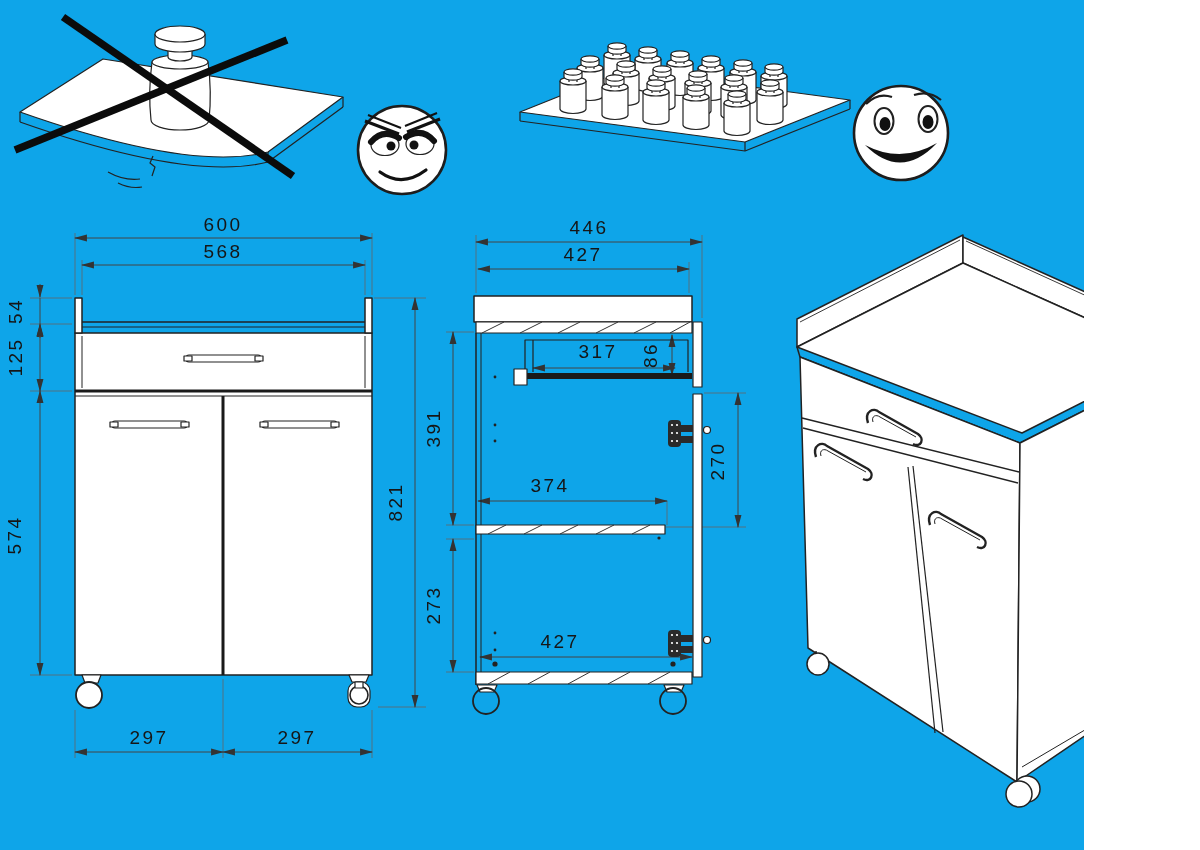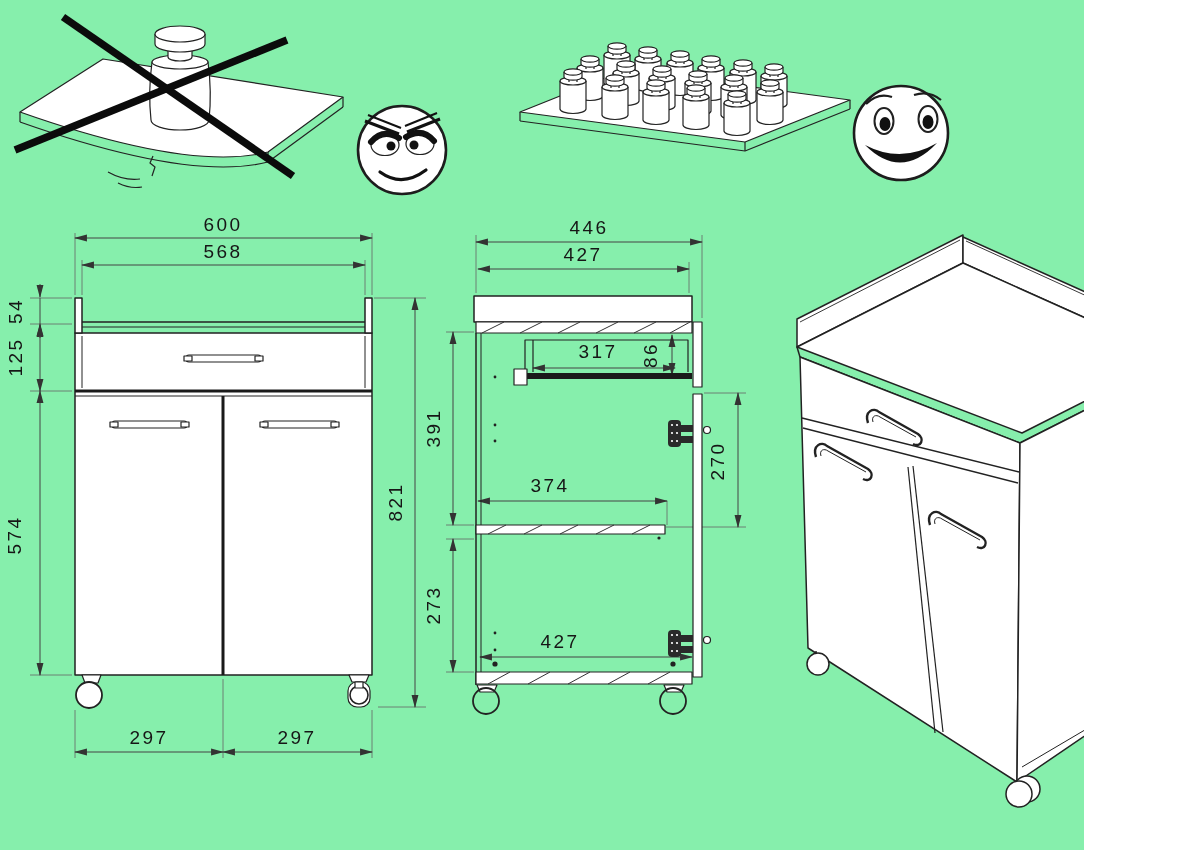--- a/index.html
+++ b/index.html
@@ -1,16 +1,16 @@
 <!DOCTYPE html>
 <html><head>
 <meta charset="utf-8">
 <style>
   html,body { margin:0; padding:0; background:#fff; }
-  #canvas { position:relative; width:1084px; height:850px; background:#86efac; overflow:hidden;
+  #canvas { position:relative; width:1084px; height:850px; background:#0ea5e9; overflow:hidden;
             font-family:"Liberation Sans", sans-serif; }
   svg { position:absolute; overflow:visible; }
   .ln    { fill:none; stroke:#222; stroke-width:1.5; stroke-linejoin:round; }
   .lnw   { fill:#fff; stroke:#222; stroke-width:1.5; stroke-linejoin:round; }
   .lnw2  { fill:#fff; stroke:#222; stroke-width:1.2; stroke-linejoin:round; }
   .thick { fill:none; stroke:#1a1a1a; stroke-width:3; }
   .dark  { fill:#2a2a2a; stroke:none; }
   .dim   { fill:none; stroke:#444; stroke-width:1; }
   .ext   { fill:none; stroke:#666; stroke-width:0.8; }
   .hatch { fill:none; stroke:#333; stroke-width:1; }

